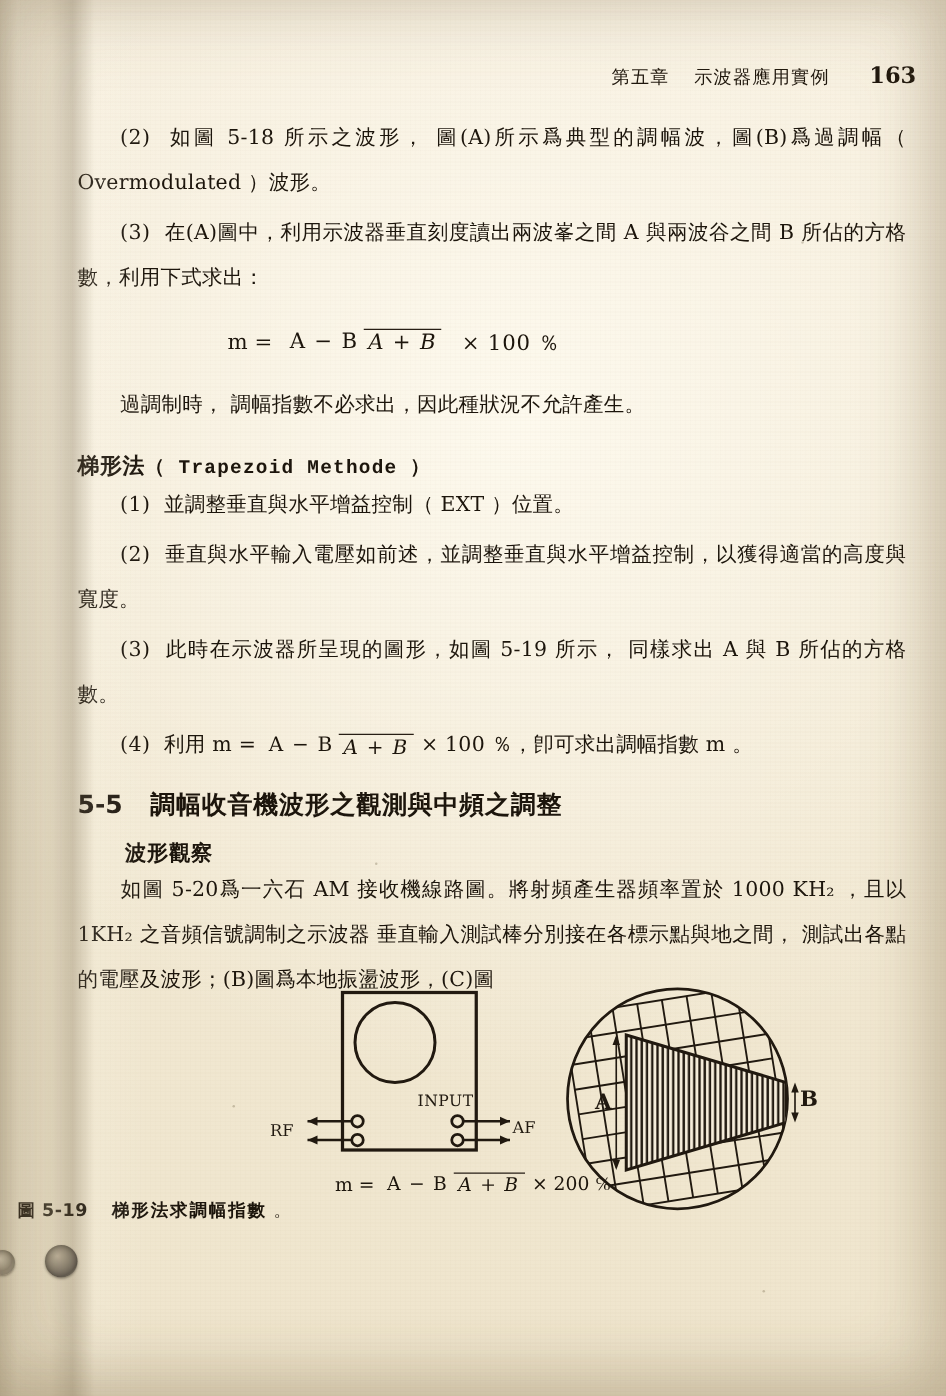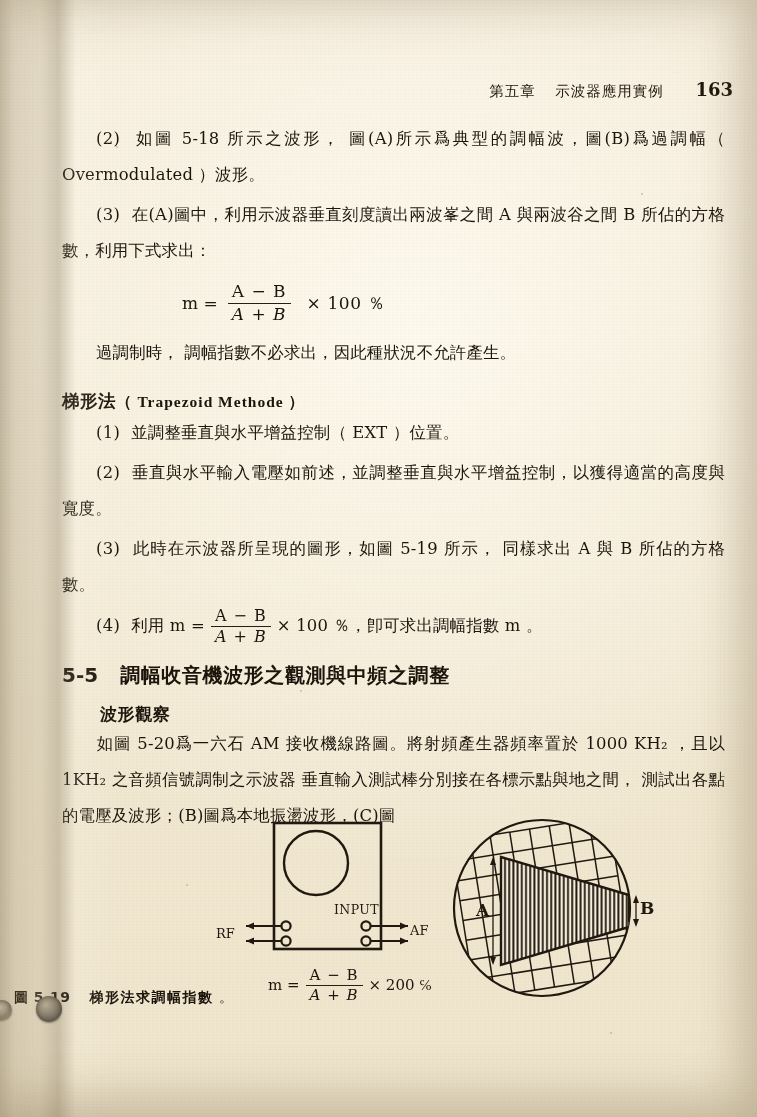--- a/index.html
+++ b/index.html
@@ -91,36 +91,36 @@
   p.para .lat{font-family:"DejaVu Serif", serif;letter-spacing:.4px;}
 
   .eq-block{
     margin:6px 0 4px 0;
     padding-left:120px;
     height:56px;
     display:flex;align-items:center;
     font-size:17px;
   }
   .frac{
-    display:inline-flex;flex-direction:column;align-items:center;
+    display:inline-flex;flex-direction:row;align-items:center;
     vertical-align:middle;margin:0 6px;
     line-height:1.12;
   }
   .frac .num{padding:0 4px 1px 4px;letter-spacing:1px;}
   .frac .den{padding:1px 4px 0 4px;border-top:1.6px solid #2a2117;letter-spacing:1px;font-style:italic;}
   .eq-block .mvar{font-style:normal;margin-right:4px;}
   .eq-block .tail{margin-left:10px;letter-spacing:.6px;}
 
   h3.subhead{
     margin:18px 0 2px 0;
     font-size:17.5px;font-weight:bold;
     letter-spacing:.5px;
   }
   h3.subhead .mono{
-    font-family:Liberation Serif, serif;
+    font-family:Liberation Mono, monospace;
     font-size:15.5px;font-weight:bold;letter-spacing:1px;
   }
   h3.subhead2{
     margin:14px 0 0 38px;
     font-size:17px;font-weight:bold;letter-spacing:.6px;
   }
 
   h2.section{
     margin:16px 0 6px 0;
     font-size:20px;font-weight:bold;letter-spacing:.6px;
@@ -150,21 +150,21 @@
   .fig-caption .cap-txt{font-weight:bold;letter-spacing:1.5px;}
   .fig-caption .cap-dot{font-weight:normal;}
 
   .fig-eq{
     position:absolute;left:268px;top:938px;
     display:flex;align-items:center;font-size:15px;
   }
   .fig-eq .frac .den{border-top:1.4px solid #2a2117;}
 
   
-  .ink{filter:contrast(1.03) saturate(.9);margin-top:29px;}
+  .ink{filter:contrast(1.03) saturate(.9);}
 </style>
 </head>
 <body>
 
 <div class="page">
 
   <div class="paper-tint"></div>
   <div class="paper-noise"></div>
 
   <div class="content ink">

